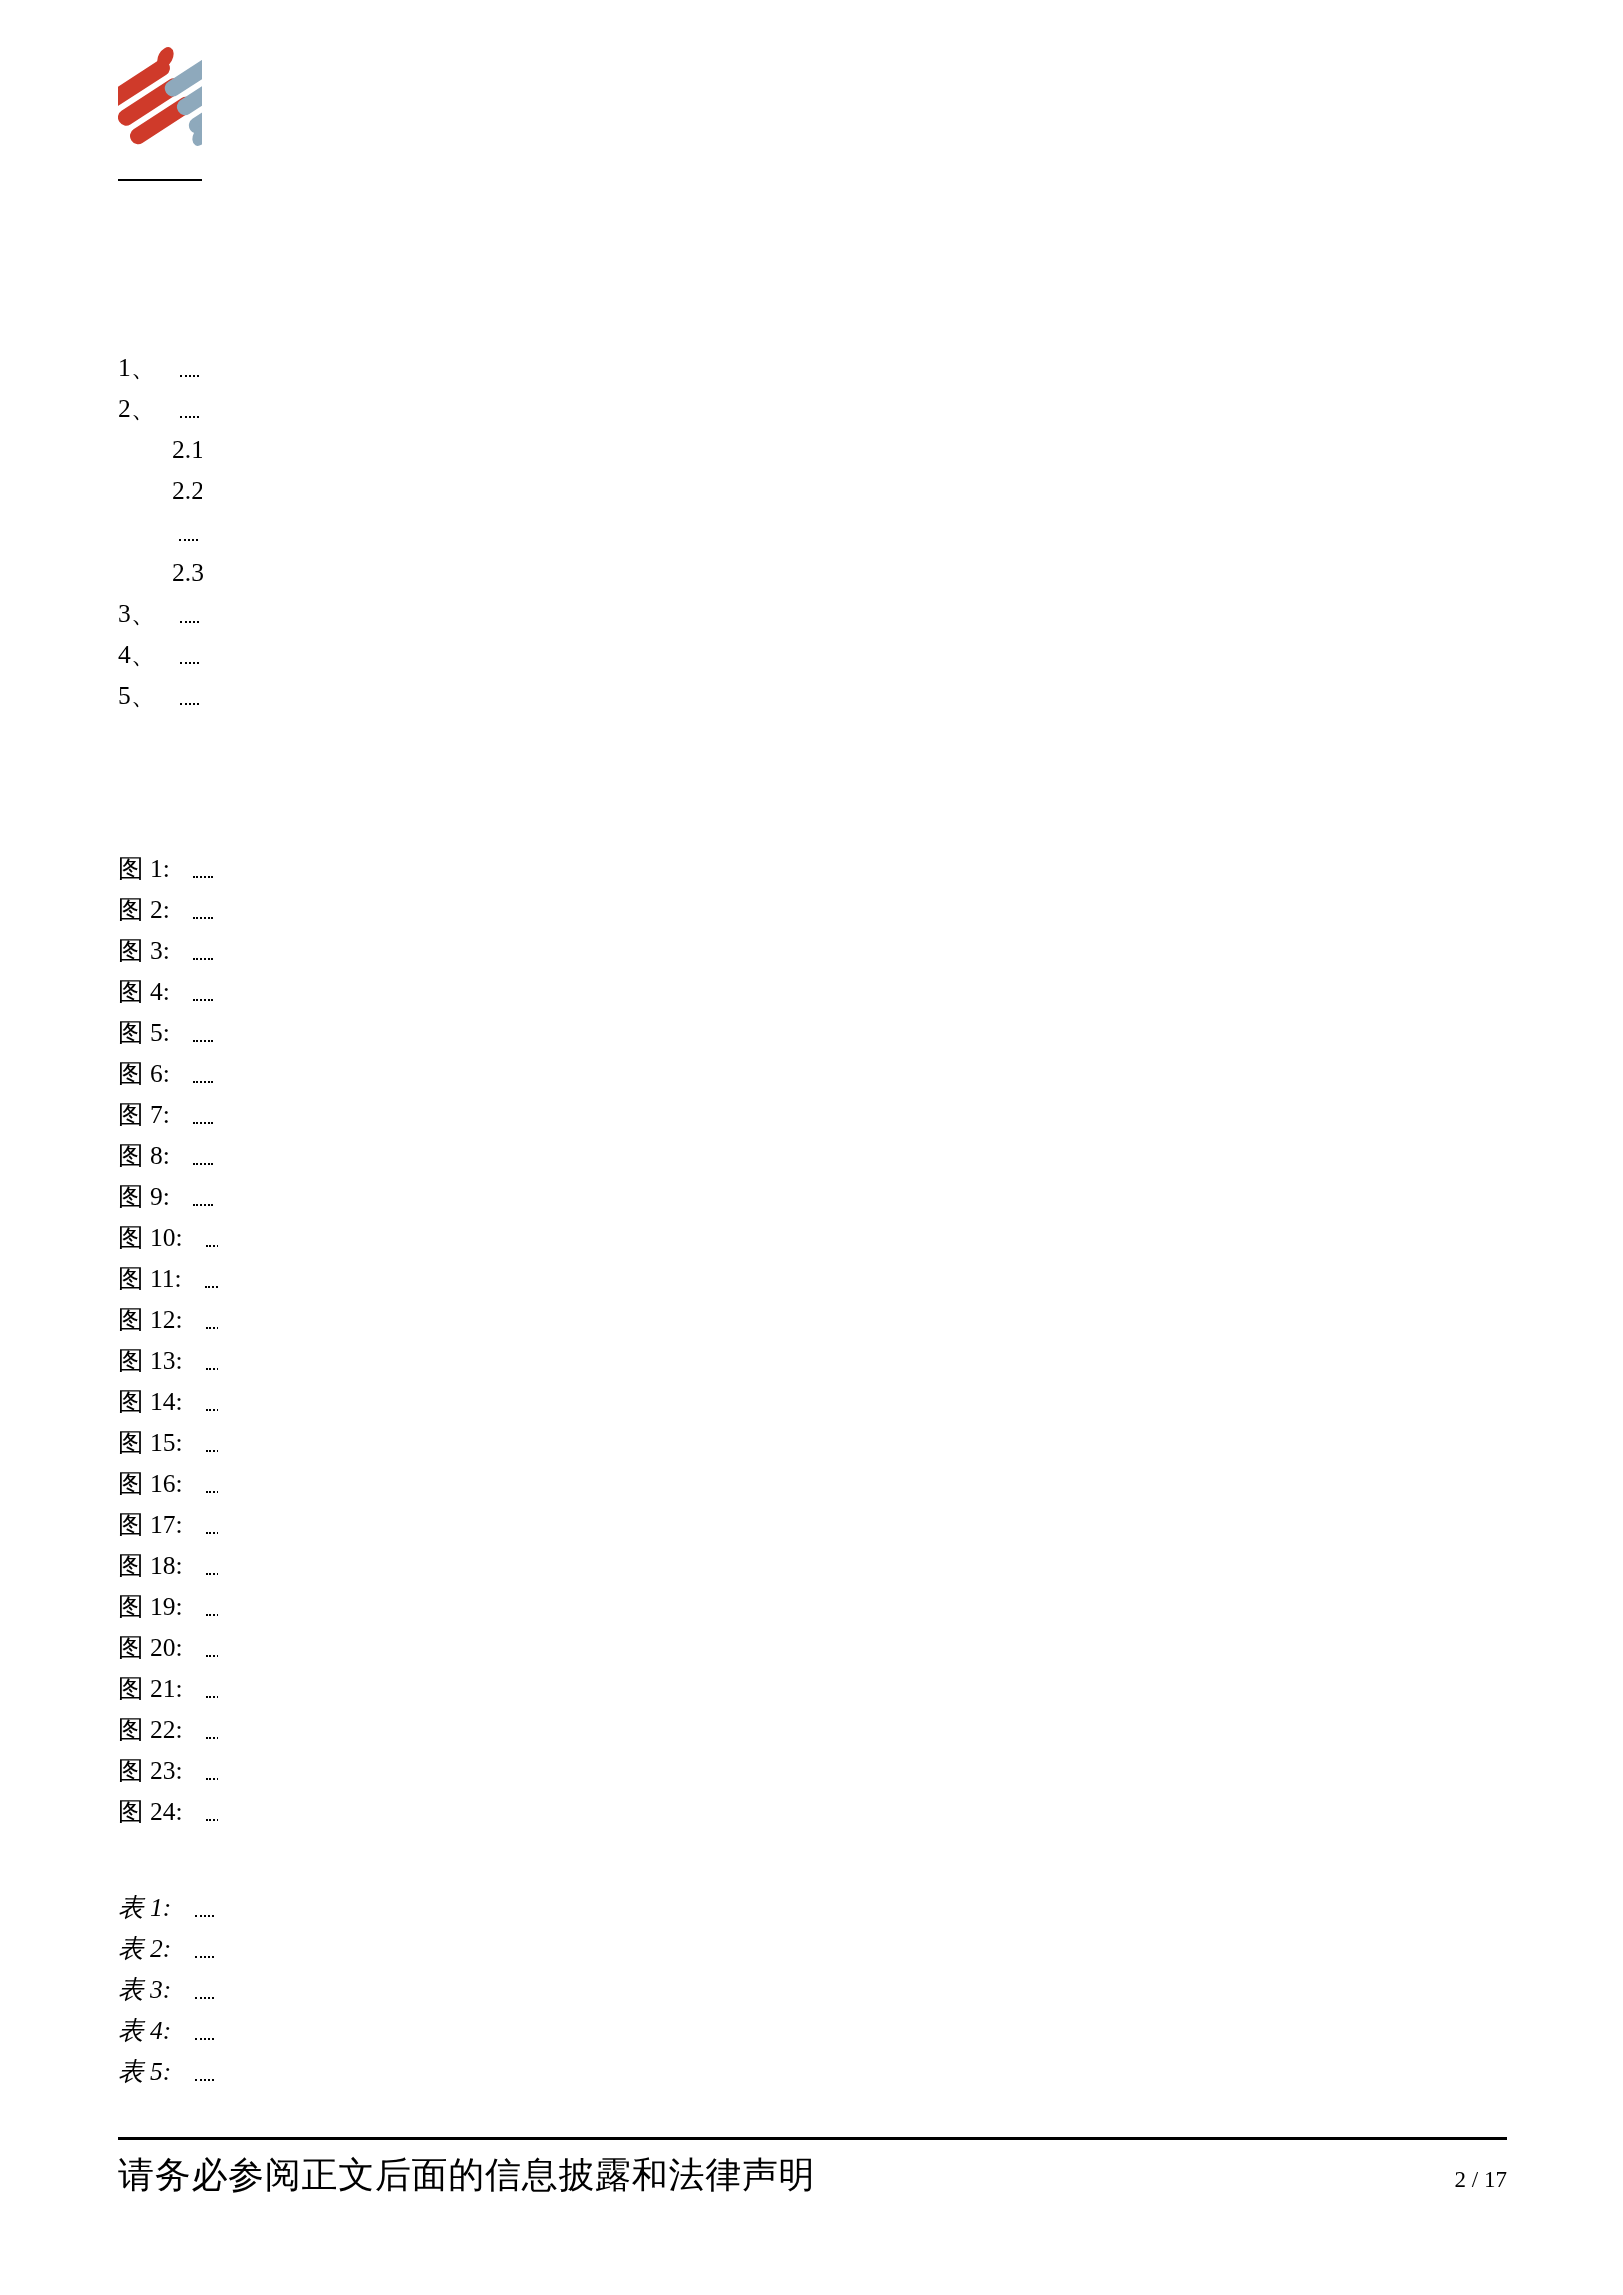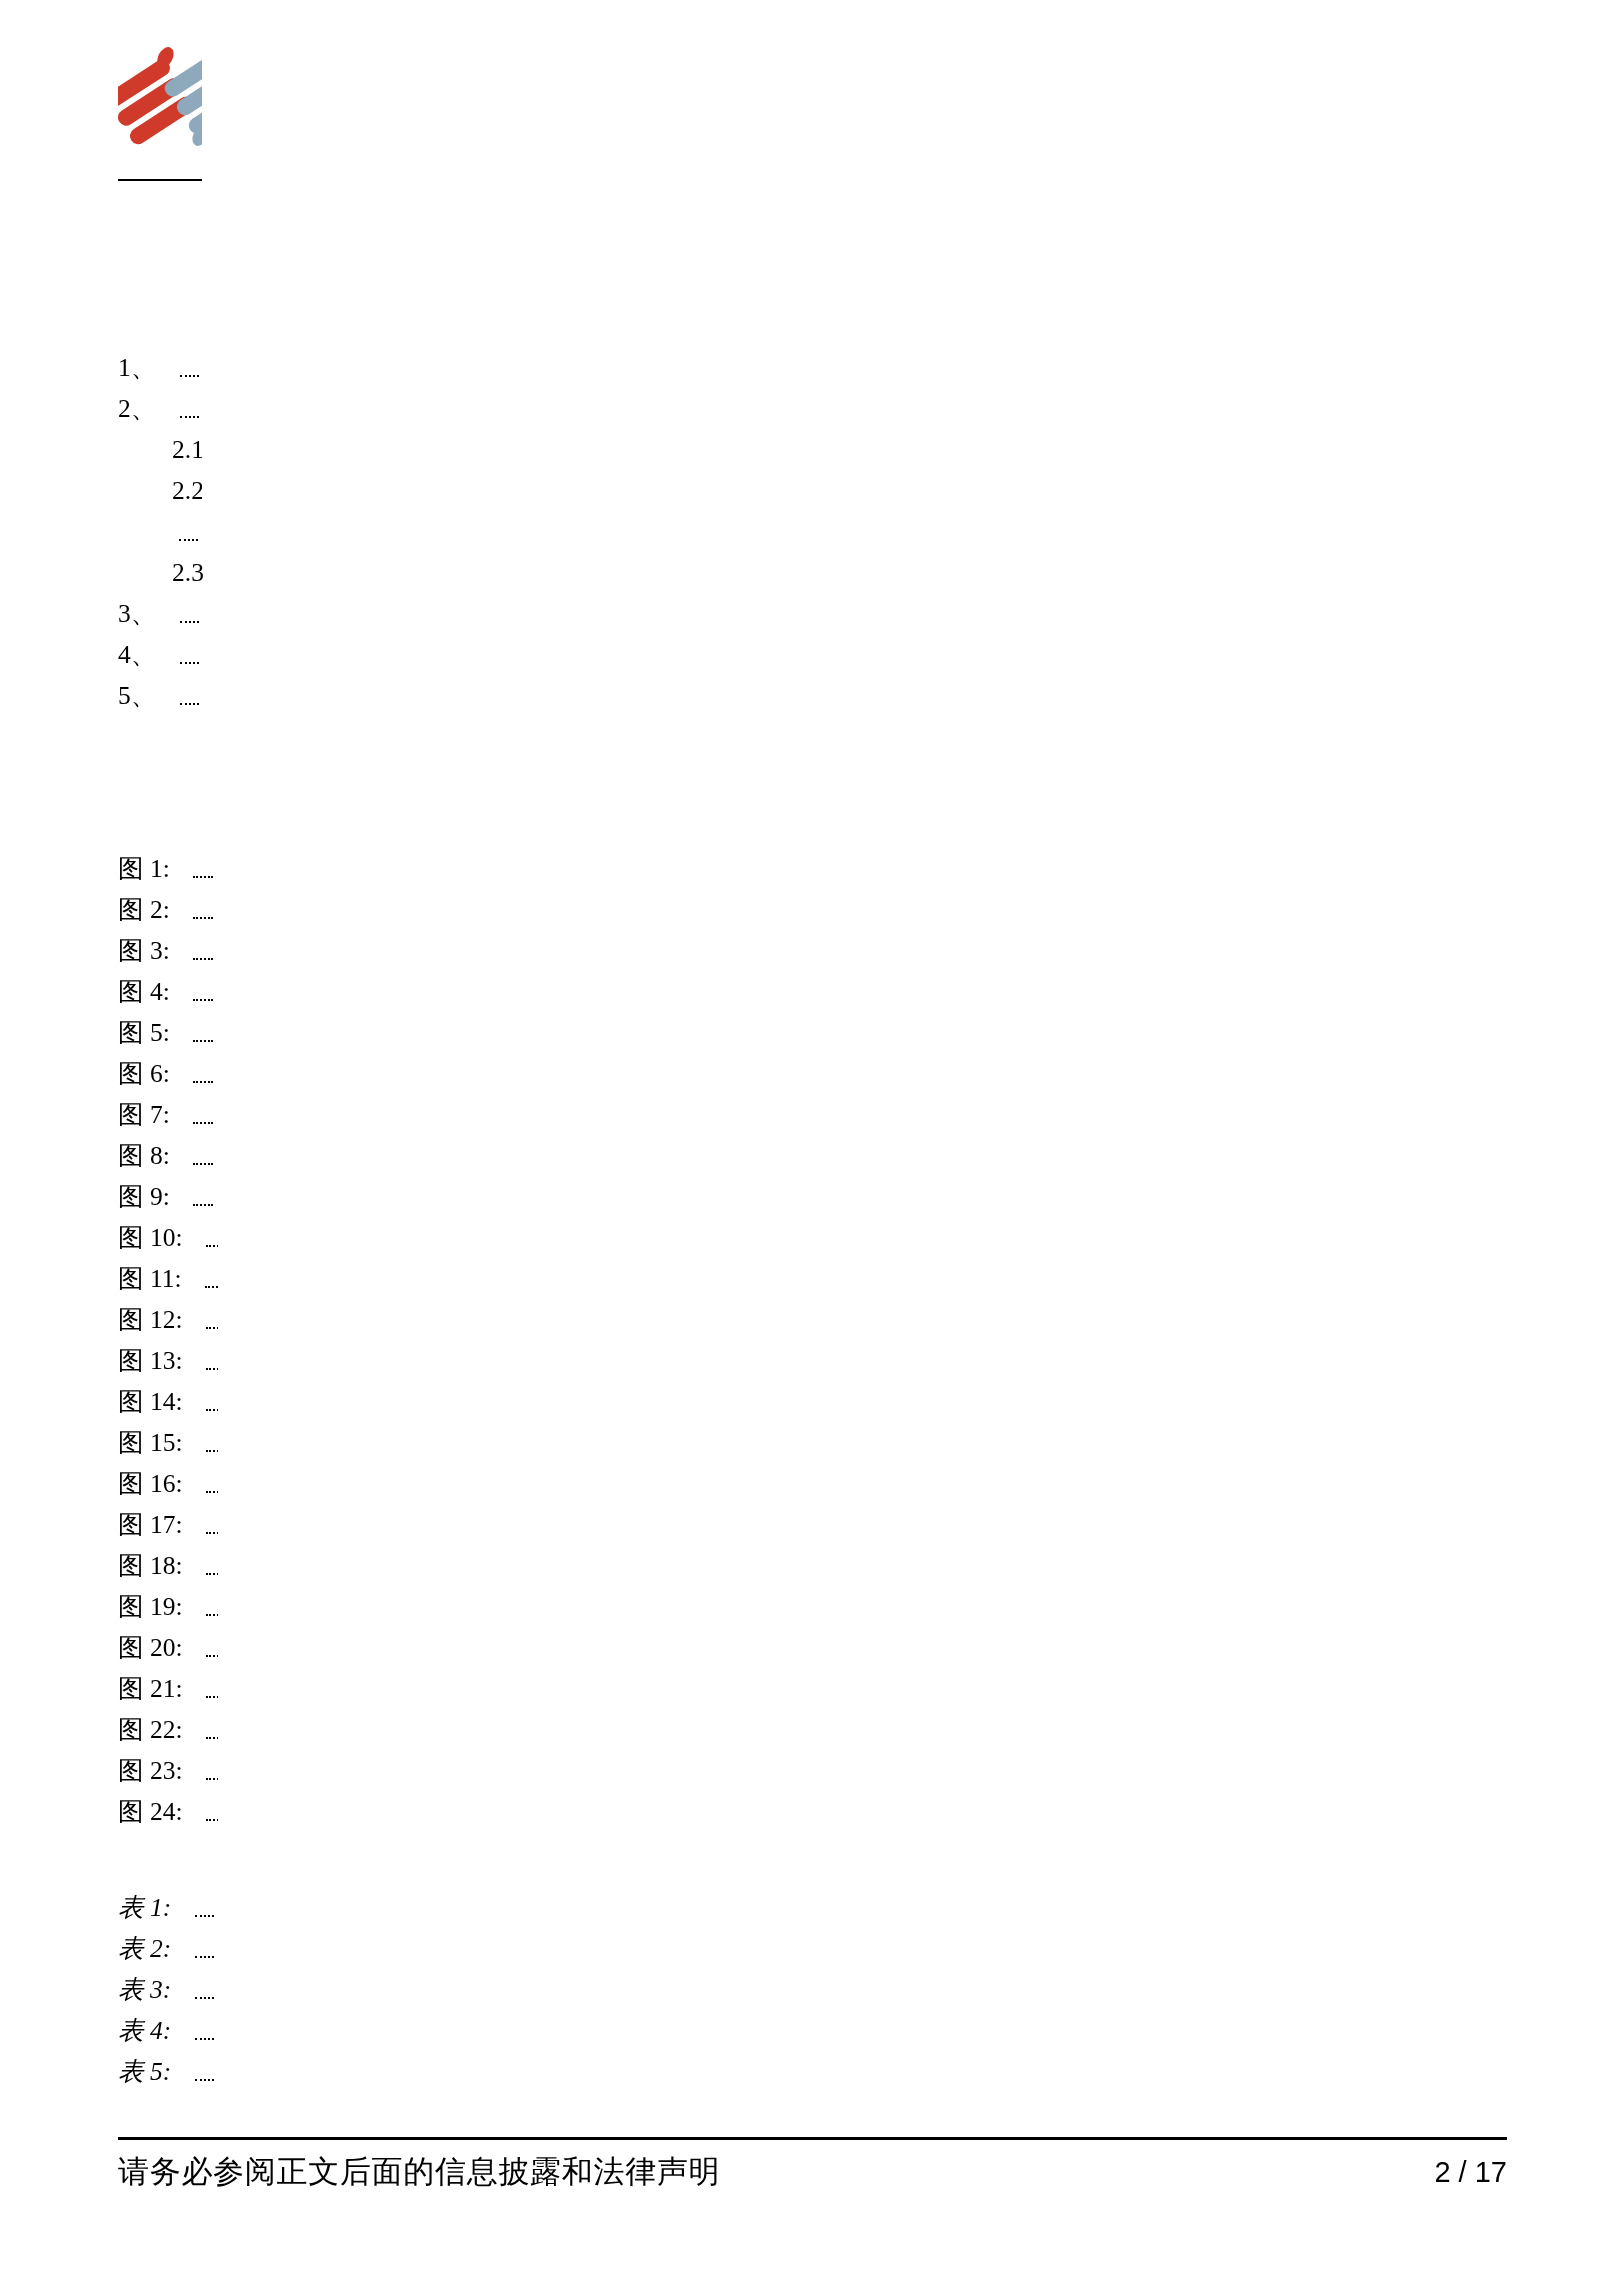--- a/index.html
+++ b/index.html
@@ -51,22 +51,22 @@
     margin:0 3.9px 5.9px 6.5px;
   }
   .toc-row .page{
     flex:0 0 auto;font-family:"Liberation Serif",serif;
     font-size:26px;text-align:right;
   }
   
   .ftr{position:absolute;left:118px;right:116px;top:2137px;}
   .ftr-rule{border-top:3.9px solid #000;}
   .ftr-row{display:flex;justify-content:space-between;align-items:baseline;margin-top:10.5px;}
-  .ftr-disclaimer{font-size:31px;letter-spacing:0.7px;text-align:right;}
-  .ftr-page{font-size:29px;font-family:Liberation Sans, sans-serif;}
+  .ftr-disclaimer{font-size:36px;letter-spacing:0.7px;text-align:right;}
+  .ftr-page{font-size:23px;font-family:Liberation Serif, serif;}
 </style>
 </head>
 <body>
 
 <div class="page">
 
   <div class="hdr">
     <div class="brand">
       <svg width="130" height="99" viewBox="0 0 198 152">
         <g fill="#cf3a2a">

